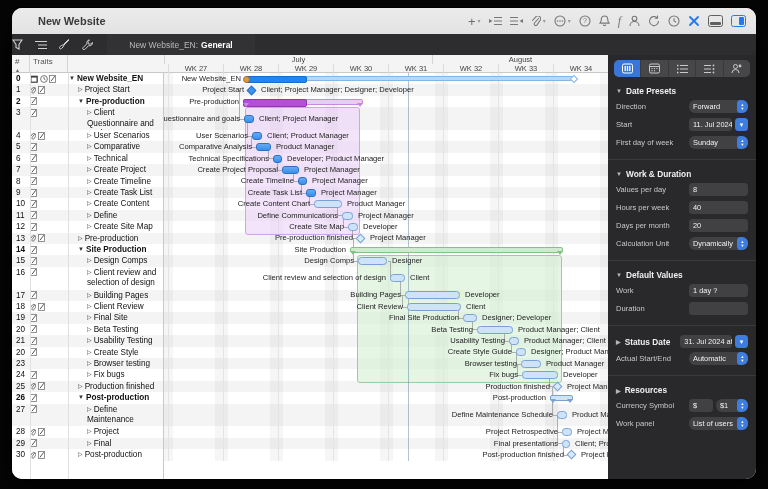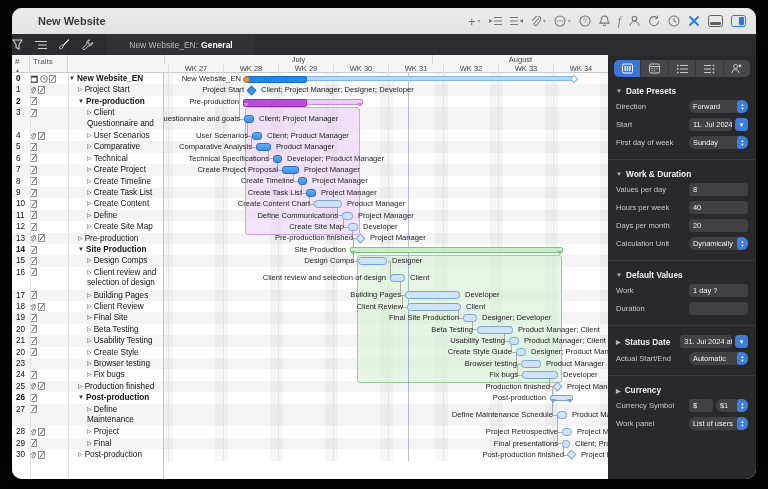--- a/index.html
+++ b/index.html
@@ -1029,21 +1029,21 @@
                   <span>▾</span>
                 </span>
               </div>
             </div>
           </div>
         </div>
         <div class="isep"></div>
         <div class="isec">
           <div class="isec-hd">
             <span class="tri">▶</span>
-            <span style="flex:1">Currency</span>
+            <span style="flex:1">Resources</span>
           </div>
           <div class="irow">
             <div class="ilab">Currency Symbol</div>
             <div class="ictrl">
               <div class="ifield">$</div>
               <div class="iselect" style="flex: 0 0 32px;">
                 <span class="val">$1</span>
                 <span class="capsule">
                   <span>▴</span>
                   <span>▾</span>

